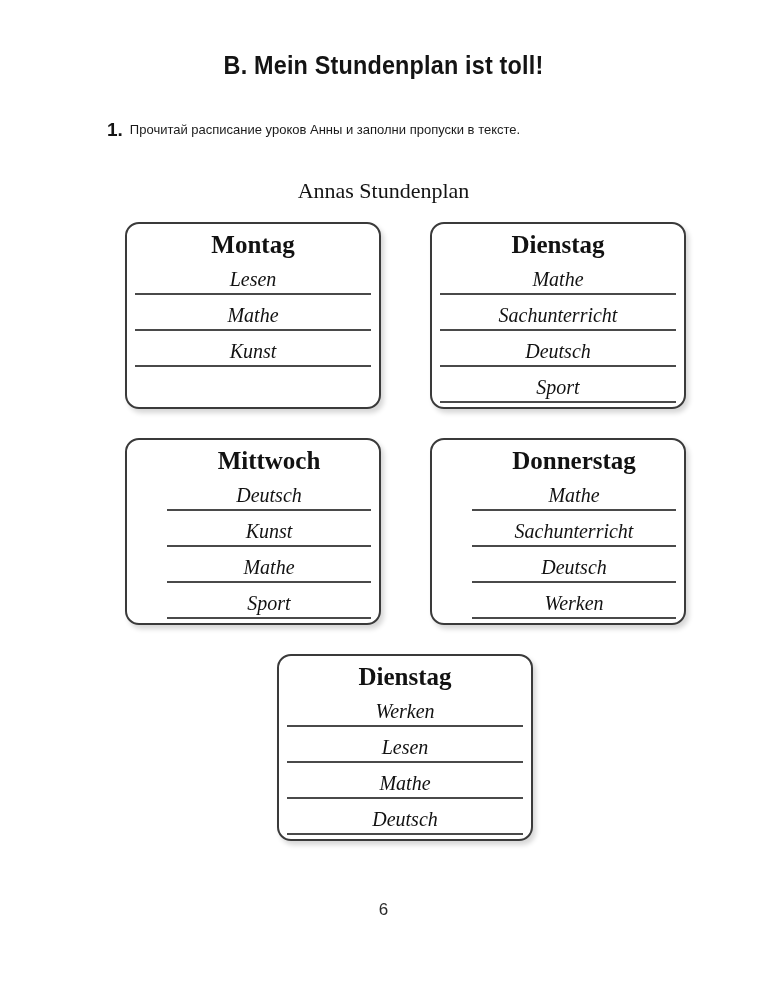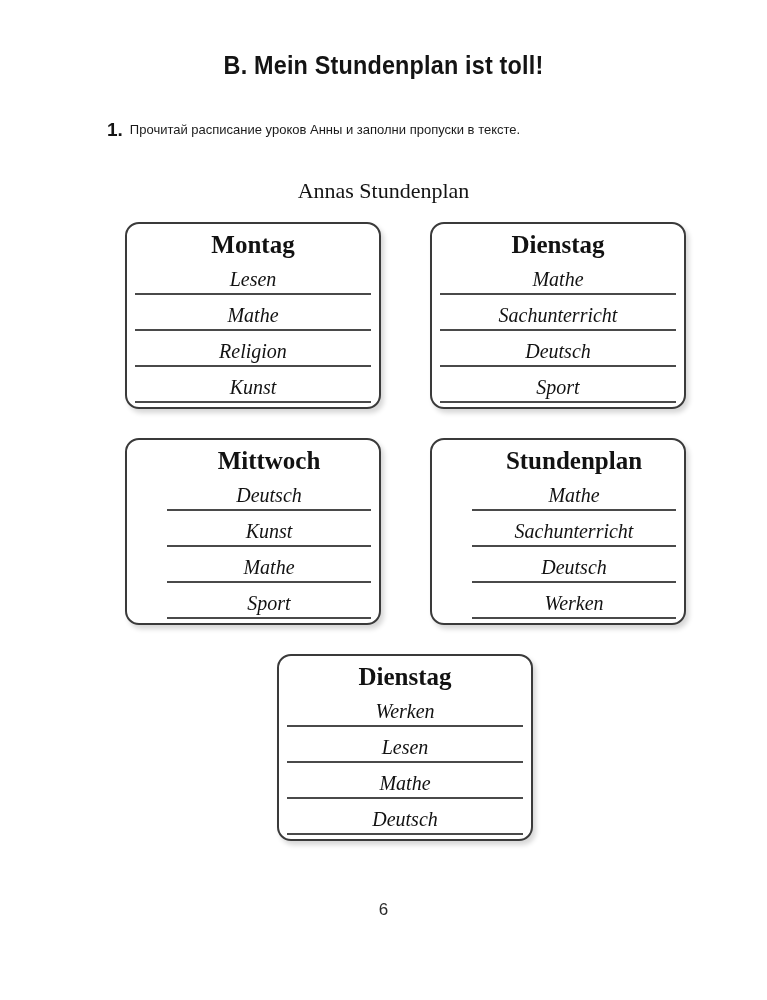--- a/index.html
+++ b/index.html
@@ -167,23 +167,20 @@
     <div class="card card-r1 card-left">
       <div class="card-title">Montag</div>
       <div class="card-lines">
         <div class="lesson-row">
             <span class="lesson-text">Lesen</span>
           </div>
         <div class="lesson-row">
             <span class="lesson-text">Mathe</span>
           </div>
         <div class="lesson-row">
-            <span class="lesson-text">Religion</span>
-          </div>
-        <div class="lesson-row">
             <span class="lesson-text">Kunst</span>
           </div>
       </div>
     </div>
 
     <div class="card card-r1 card-right">
       <div class="card-title">Dienstag</div>
       <div class="card-lines">
         <div class="lesson-row">
             <span class="lesson-text">Mathe</span>
@@ -212,21 +209,21 @@
         <div class="lesson-row">
             <span class="lesson-text">Mathe</span>
           </div>
         <div class="lesson-row">
             <span class="lesson-text">Sport</span>
           </div>
       </div>
     </div>
 
     <div class="card card-r2 card-right">
-      <div class="card-title">Stundenplan</div>
+      <div class="card-title">Donnerstag</div>
       <div class="card-lines">
         <div class="lesson-row">
             <span class="lesson-text">Mathe</span>
           </div>
         <div class="lesson-row">
             <span class="lesson-text">Sachunterricht</span>
           </div>
         <div class="lesson-row">
             <span class="lesson-text">Deutsch</span>
           </div>

